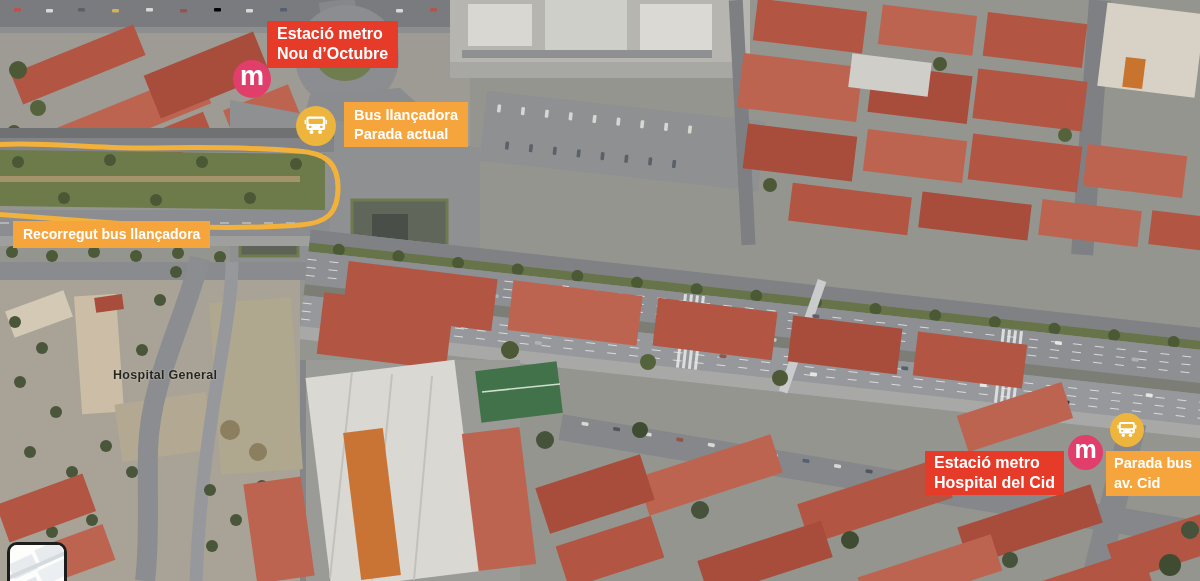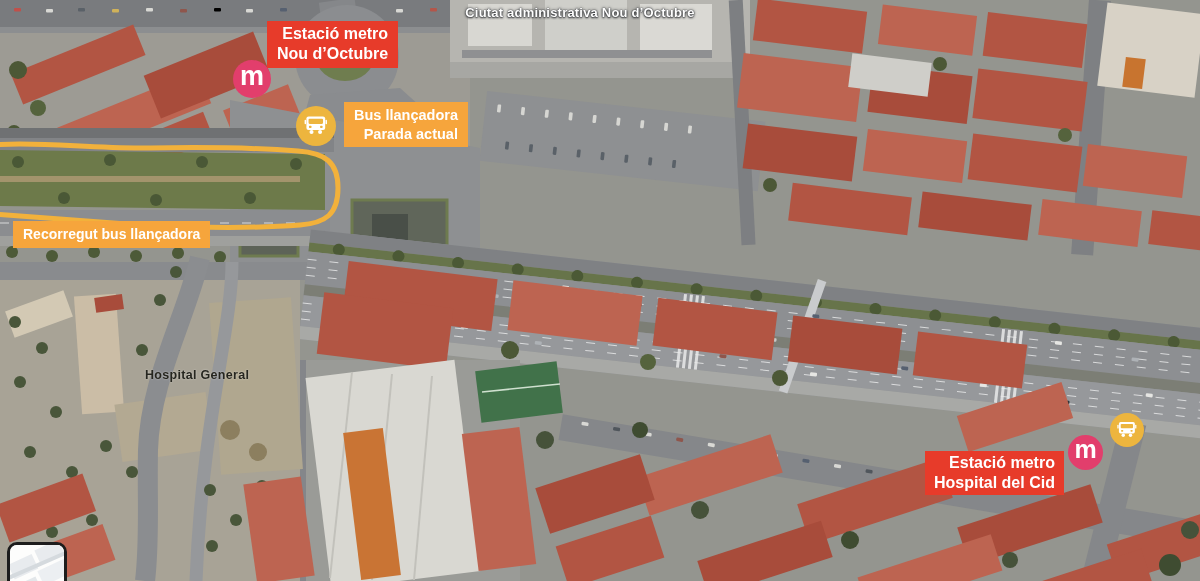--- a/index.html
+++ b/index.html
@@ -3,36 +3,36 @@
 <meta charset="utf-8">
 <style>
   html,body{margin:0;padding:0;background:#6e7072;}
   .stage{position:relative;width:1200px;height:581px;overflow:hidden;
          font-family:"Liberation Sans","DejaVu Sans",sans-serif;}
   .stage svg.bg{position:absolute;left:0;top:0;}
   svg.routeLayer{position:absolute;left:0;top:0;pointer-events:none;}
 
   
   .lbl{position:absolute;color:#fff;font-weight:700;white-space:nowrap;width:fit-content;}
-  .lbl .ln{display:block;text-align:right;}
+  .lbl .ln{display:block;}
   .red{background:var(--label-red,#E73B2A);font-size:16px;line-height:20px;padding:3px 10px 4px;}
   .orange{background:var(--label-orange,#F6A53C);}
   .lbl-bus1{left:344px;top:102px;font-size:14.5px;line-height:18.5px;padding:4px 10px 4px;}
   .lbl-recorregut{left:13px;top:221px;font-size:14px;line-height:17px;padding:5px 10px;}
   .lbl-metro1{left:267px;top:21px;}
   .lbl-metro2{left:925px;top:451px;font-size:16px;line-height:19.5px;padding:2px 9px 3px;}
   .lbl-bus2{left:1106px;top:451px;font-size:14.5px;line-height:19.5px;padding:3px 8px 3px;}
 
   
   .placelbl{position:absolute;font-weight:700;pointer-events:none;}
   .lbl-ciutat{left:450px;top:5px;width:260px;text-align:center;color:#fff;font-size:13px;
     letter-spacing:.2px;
     text-shadow:0 0 3px rgba(40,42,46,.95),0 1px 2px rgba(40,42,46,.9),0 0 1px rgba(40,42,46,.9);}
   .lbl-hospital{left:113px;top:367px;color:#26261f;font-size:12.5px;line-height:16px;
-    letter-spacing:.3px;text-shadow:0 0 2px rgba(255,255,255,.55);margin-left:32px;}
+    letter-spacing:.3px;text-shadow:0 0 2px rgba(255,255,255,.55);}
 
   
   .marker{position:absolute;border-radius:50%;display:flex;align-items:center;justify-content:center;}
   .metro{background:var(--metro-pink,#E23E6C);color:#fff;font-weight:700;}
   .bus{background:var(--bus-yellow,#EDB53E);}
   .m1{left:233px;top:60px;width:38px;height:38px;font-size:27px;}
   .m2{left:1068px;top:435px;width:35px;height:35px;font-size:25px;}
   .b1{left:296px;top:106px;width:40px;height:40px;}
   .b2{left:1110px;top:413px;width:34px;height:34px;}
   .metro span{display:block;transform:translateY(-9%);}
@@ -365,21 +365,20 @@
       <rect x="250" y="480" width="58" height="100" fill="#bd6451" transform="rotate(-8 279 530)"></rect>
     </g>
   </svg>
 
   <svg class="routeLayer" width="1200" height="581" viewBox="0 0 1200 581">
     <path d="M -8 145 C 40 141, 90 149, 150 148 C 210 147, 260 148, 298 151
              C 325 153, 338 162, 338 188 C 338 214, 326 223, 300 225
              C 250 229, 170 228, 100 222 C 60 219, 20 216, -8 214" fill="none" style="stroke:var(--route-orange,#F2B13B)" stroke-width="5" stroke-linecap="round" stroke-linejoin="round"></path>
   </svg>
 
-  <div class="placelbl lbl-ciutat">Ciutat administrativa Nou d’Octubre</div>
   <div class="placelbl lbl-hospital">
     <span class="ln">Hospital</span>
     <span class="ln">General</span>
   </div>
 
   <div class="lbl red lbl-metro1">
     <span class="ln">Estació metro</span>
     <span class="ln">Nou d’Octubre</span>
   </div>
 
@@ -426,20 +425,24 @@
         <rect x="21.1" y="6.4" width="1.4" height="4.2" rx="0.7"></rect>
         <circle cx="8" cy="17.9" r="1.9"></circle>
         <circle cx="16" cy="17.9" r="1.9"></circle>
       </g>
       <rect x="5.2" y="5.4" width="13.6" height="4.8" rx="1" style="fill:var(--bus-yellow,#EDB53E)"></rect>
       <rect x="5.6" y="12" width="2.4" height="2" rx="0.7" style="fill:var(--bus-yellow,#EDB53E)"></rect>
       <rect x="16" y="12" width="2.4" height="2" rx="0.7" style="fill:var(--bus-yellow,#EDB53E)"></rect>
     </svg>
   </div>
 
+  <div class="lbl orange lbl-bus2">
+    <span class="ln">Parada bus</span>
+    <span class="ln">av. Cid</span>
+  </div>
 
   <div class="inset">
     <svg width="55" height="47" viewBox="0 0 55 47">
       <rect width="55" height="47" fill="#fdfdfc"></rect>
       <g transform="rotate(-25 27 23)">
         <rect x="2" y="8" width="26" height="16" fill="#e8ebee"></rect>
         <rect x="32" y="6" width="26" height="14" fill="#e8ebee"></rect>
         <rect x="-2" y="30" width="24" height="14" fill="#e3e7ea"></rect>
         <rect x="26" y="26" width="30" height="16" fill="#eceff2"></rect>
         <rect x="6" y="46" width="14" height="8" fill="#9fd08f"></rect>

